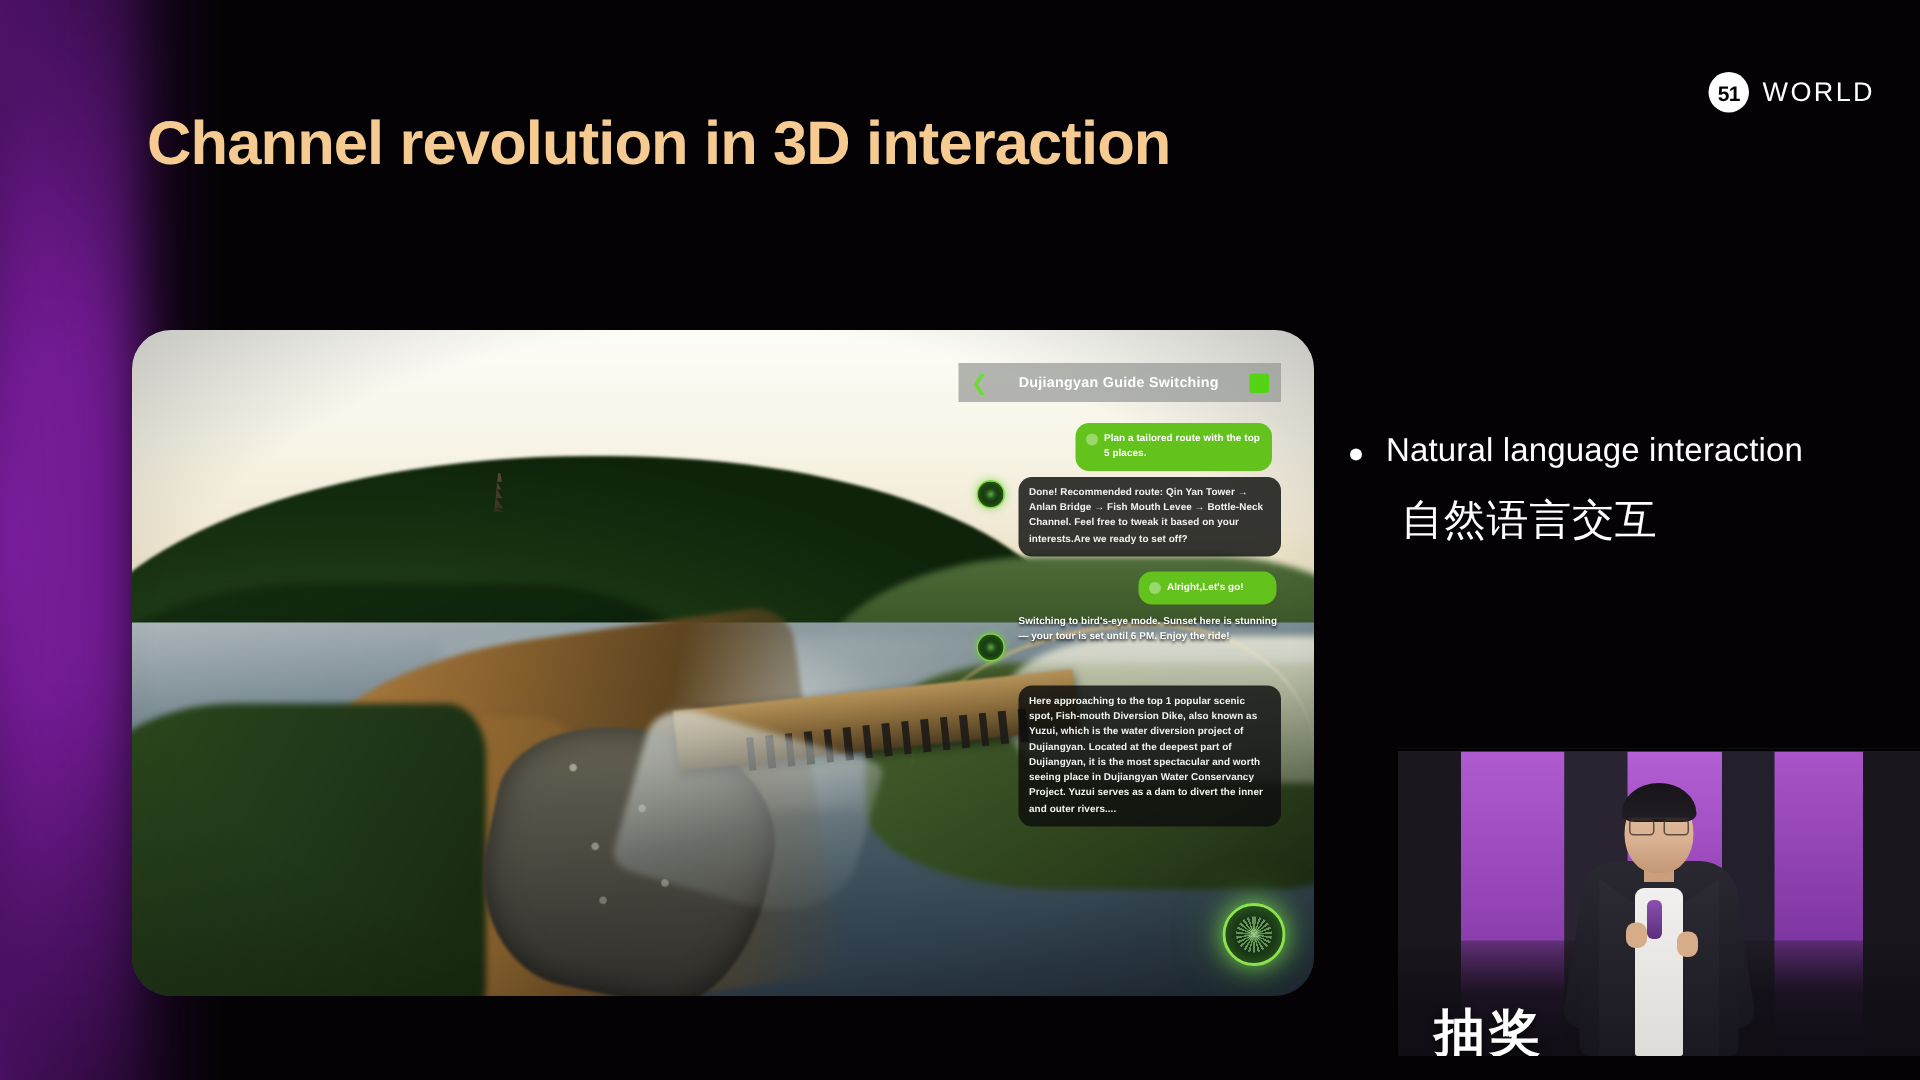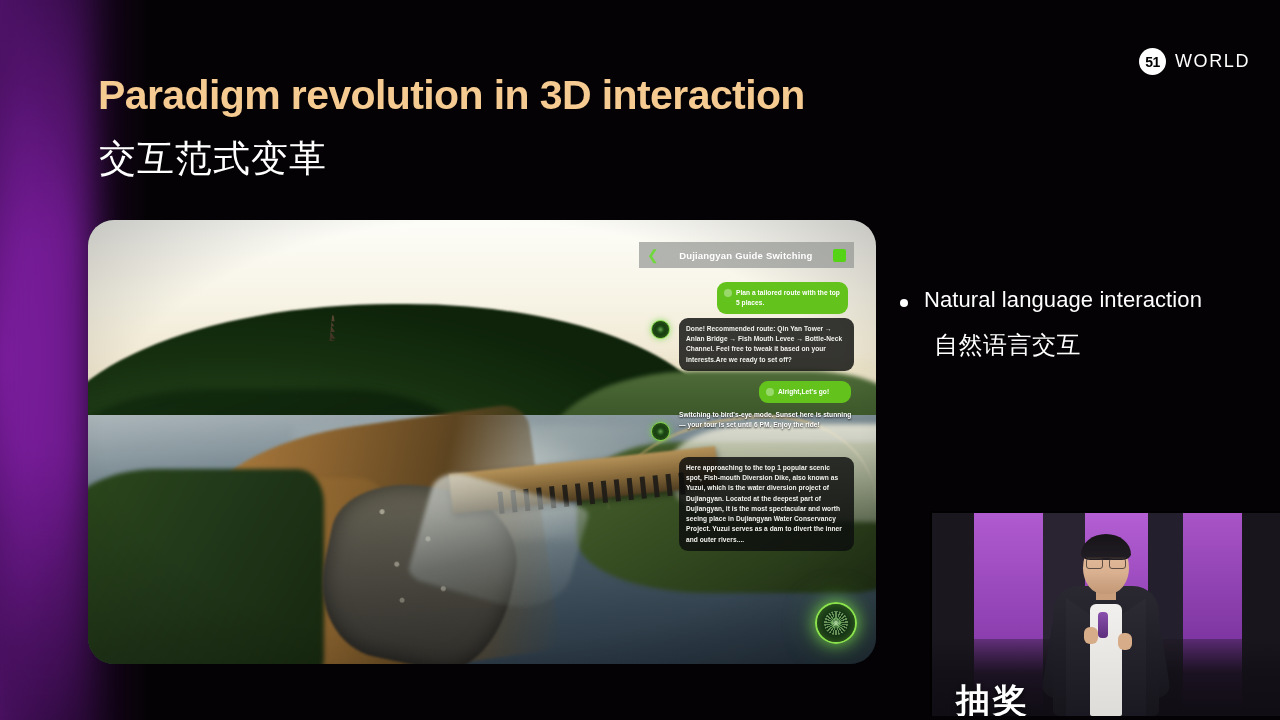--- a/index.html
+++ b/index.html
@@ -298,28 +298,28 @@
   }
   #bullet .dot {
     width:8px; height:8px; border-radius:50%;
     background:#ffffff; margin-top:13px; flex:0 0 auto;
   }
   #bullet .txt-en {
     color:#ffffff; font-size:22px; line-height:1.27;
     letter-spacing:0.1px;
   }
   #bullet .txt-zh {
-    color:#ffffff; font-size:24px; line-height:1.3;
+    color:#ffffff; font-size:28px; line-height:1.3;
     margin-top:15px; margin-left:10px;
     letter-spacing:0.5px;
   }
 
   
   #video {
-    position:absolute; right:0; bottom:4px;
+    position:absolute; right:0; bottom:16px;
     width:350px; height:205px;
     overflow:hidden;
     background:#404040;
     border-top:2px solid #000;
     border-left:2px solid #000;
     font-family:Liberation Serif, serif;
   }
   .v-bg { position:absolute; inset:0; background:#201c26; }
   .v-panel { position:absolute; top:0; height:100%; }
   .vp1 { left:0;   width:12%; background:#1a171f; }
@@ -410,22 +410,21 @@
 <div id="slide">
 
   <div id="purple-glow"></div>
   <div id="purple-glow-2"></div>
 
   <div id="logo">
     <div class="mark">51</div>
     <div class="word">WORLD</div>
   </div>
 
-  <div id="title-en" style="color: rgb(246, 203, 146);">Paradigm revolution in 3D interaction</div>
-  <div id="title-zh">交互范式变革</div>
+  <div id="title-en" style="color: rgb(246, 203, 146);">Channel revolution in 3D interaction</div>
 
   <div id="visual">
     <div class="sky"></div>
     <div class="far-haze"></div>
     <div class="hill-main"></div>
     <div class="hill-shade"></div>
     <div class="hill-right"></div>
     <div class="pagoda"></div>
     <div class="river"></div>
     <div class="river-bright"></div>

